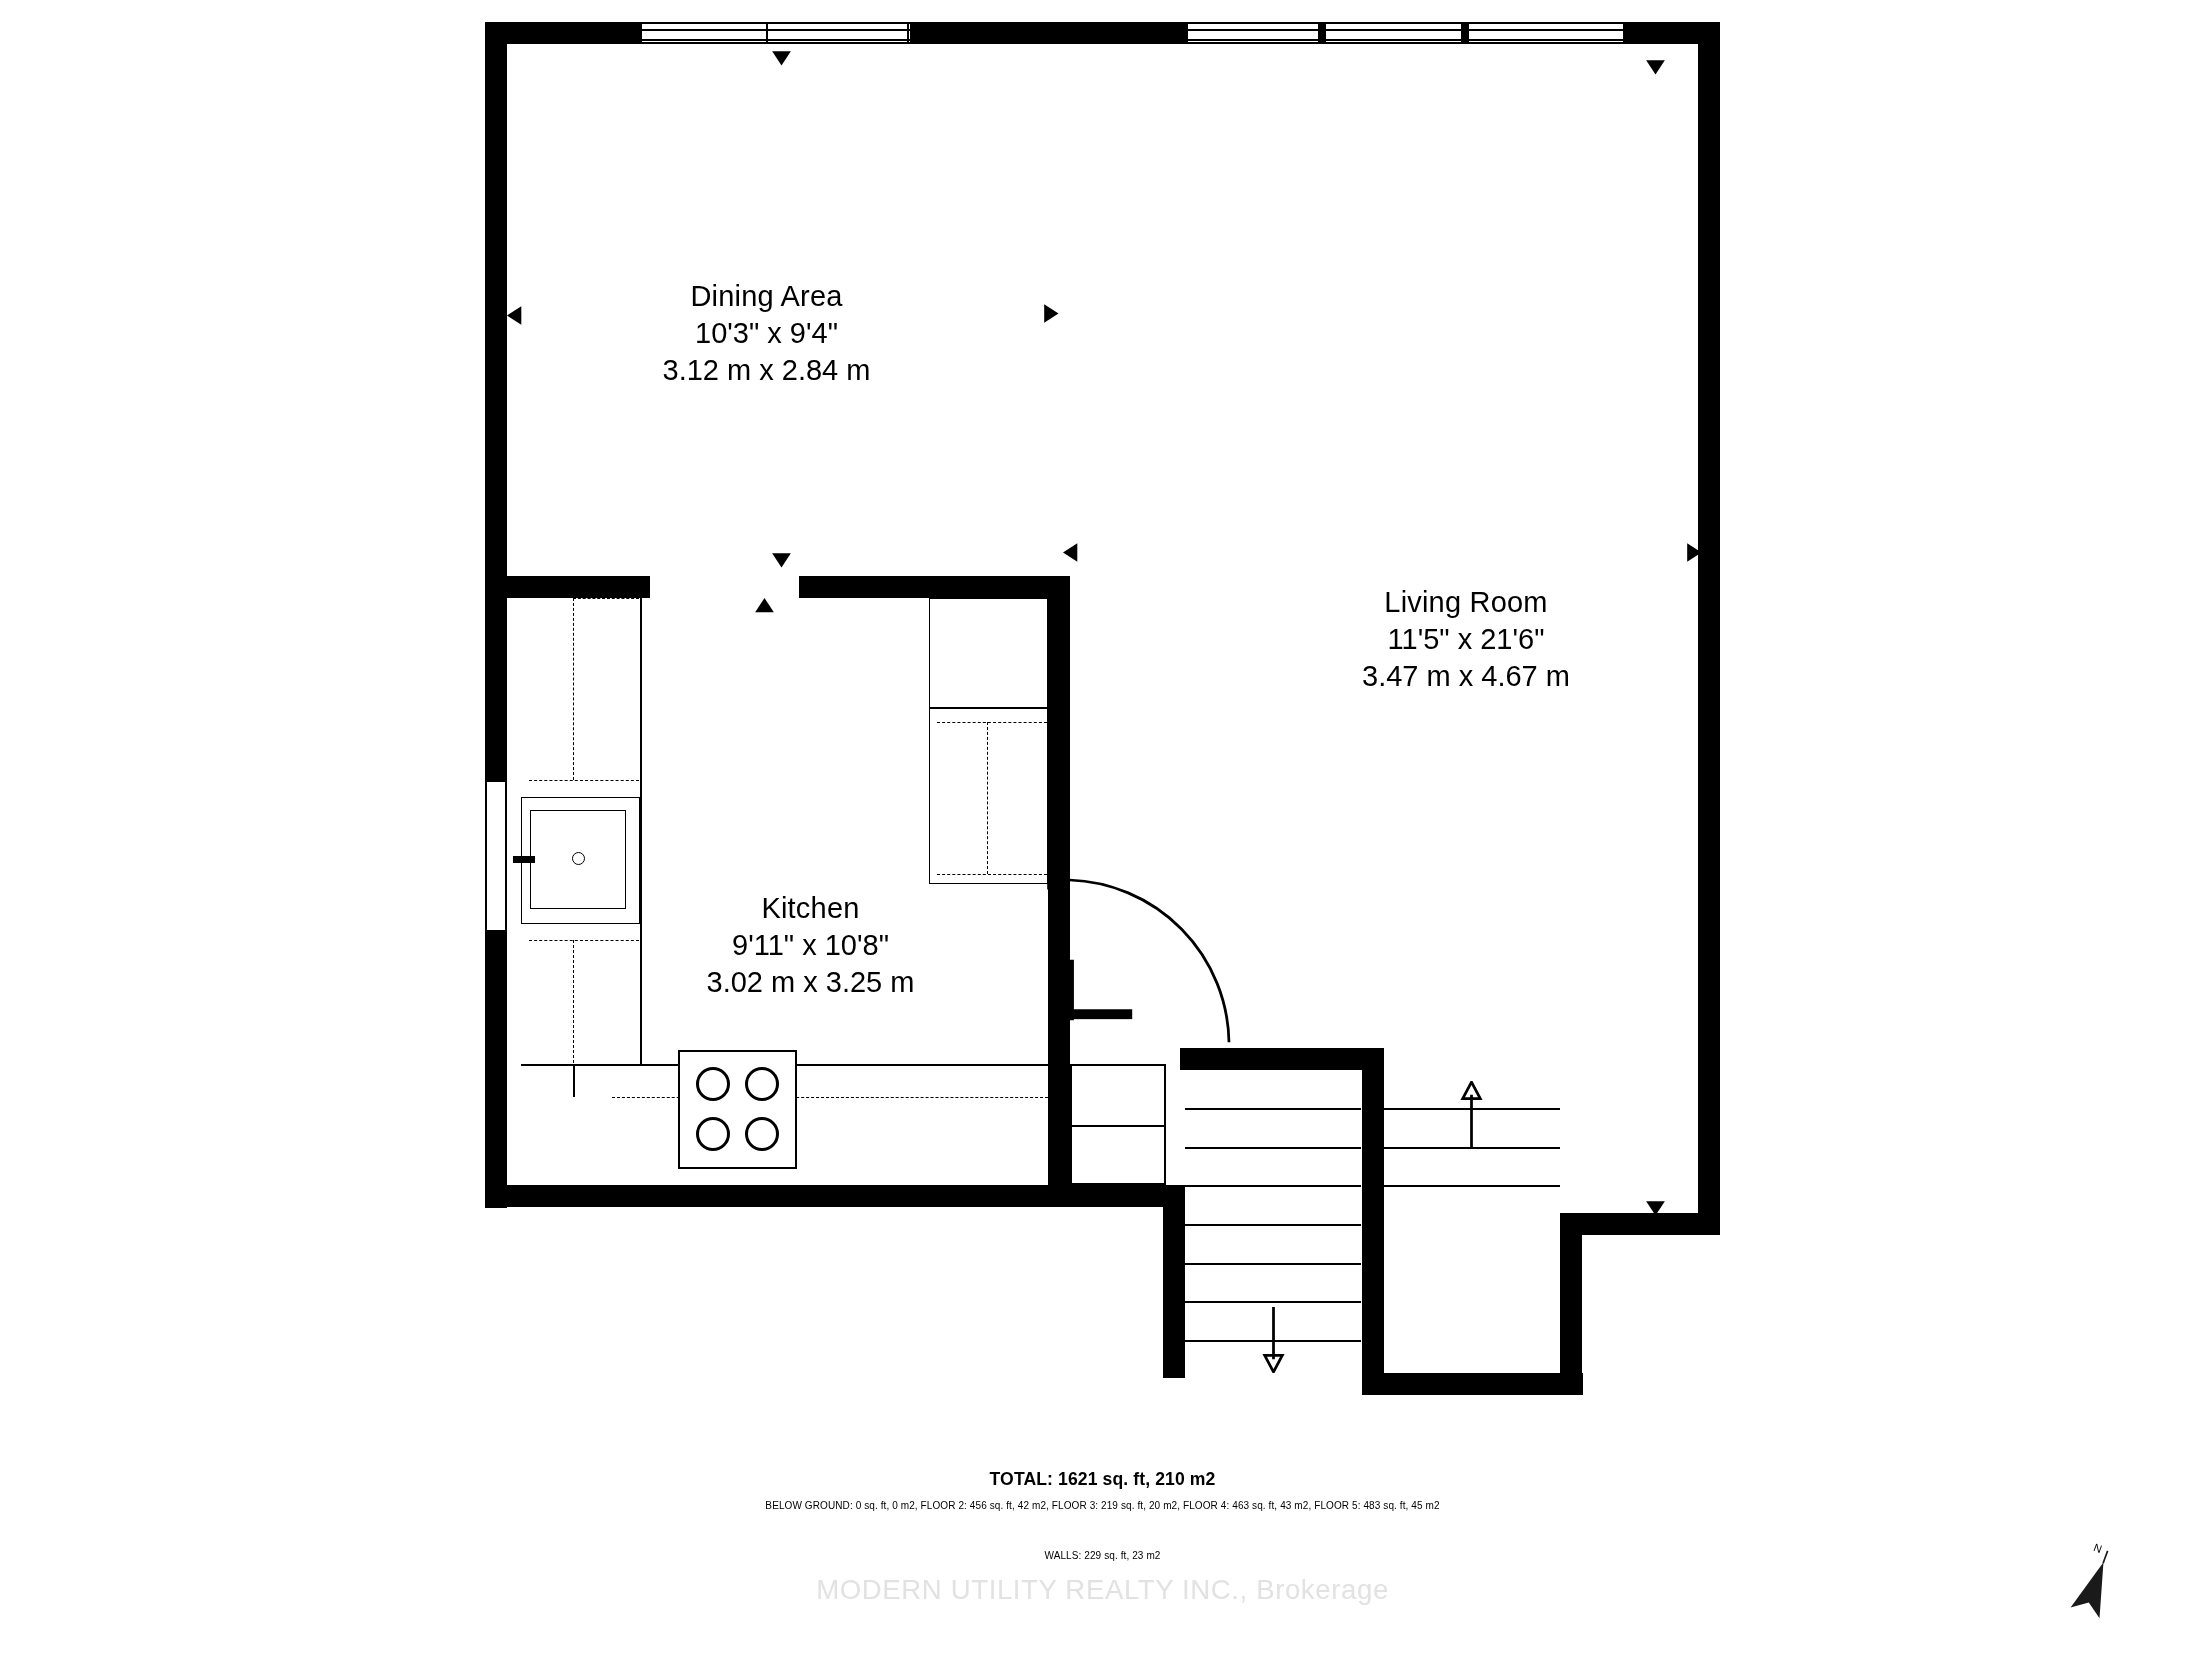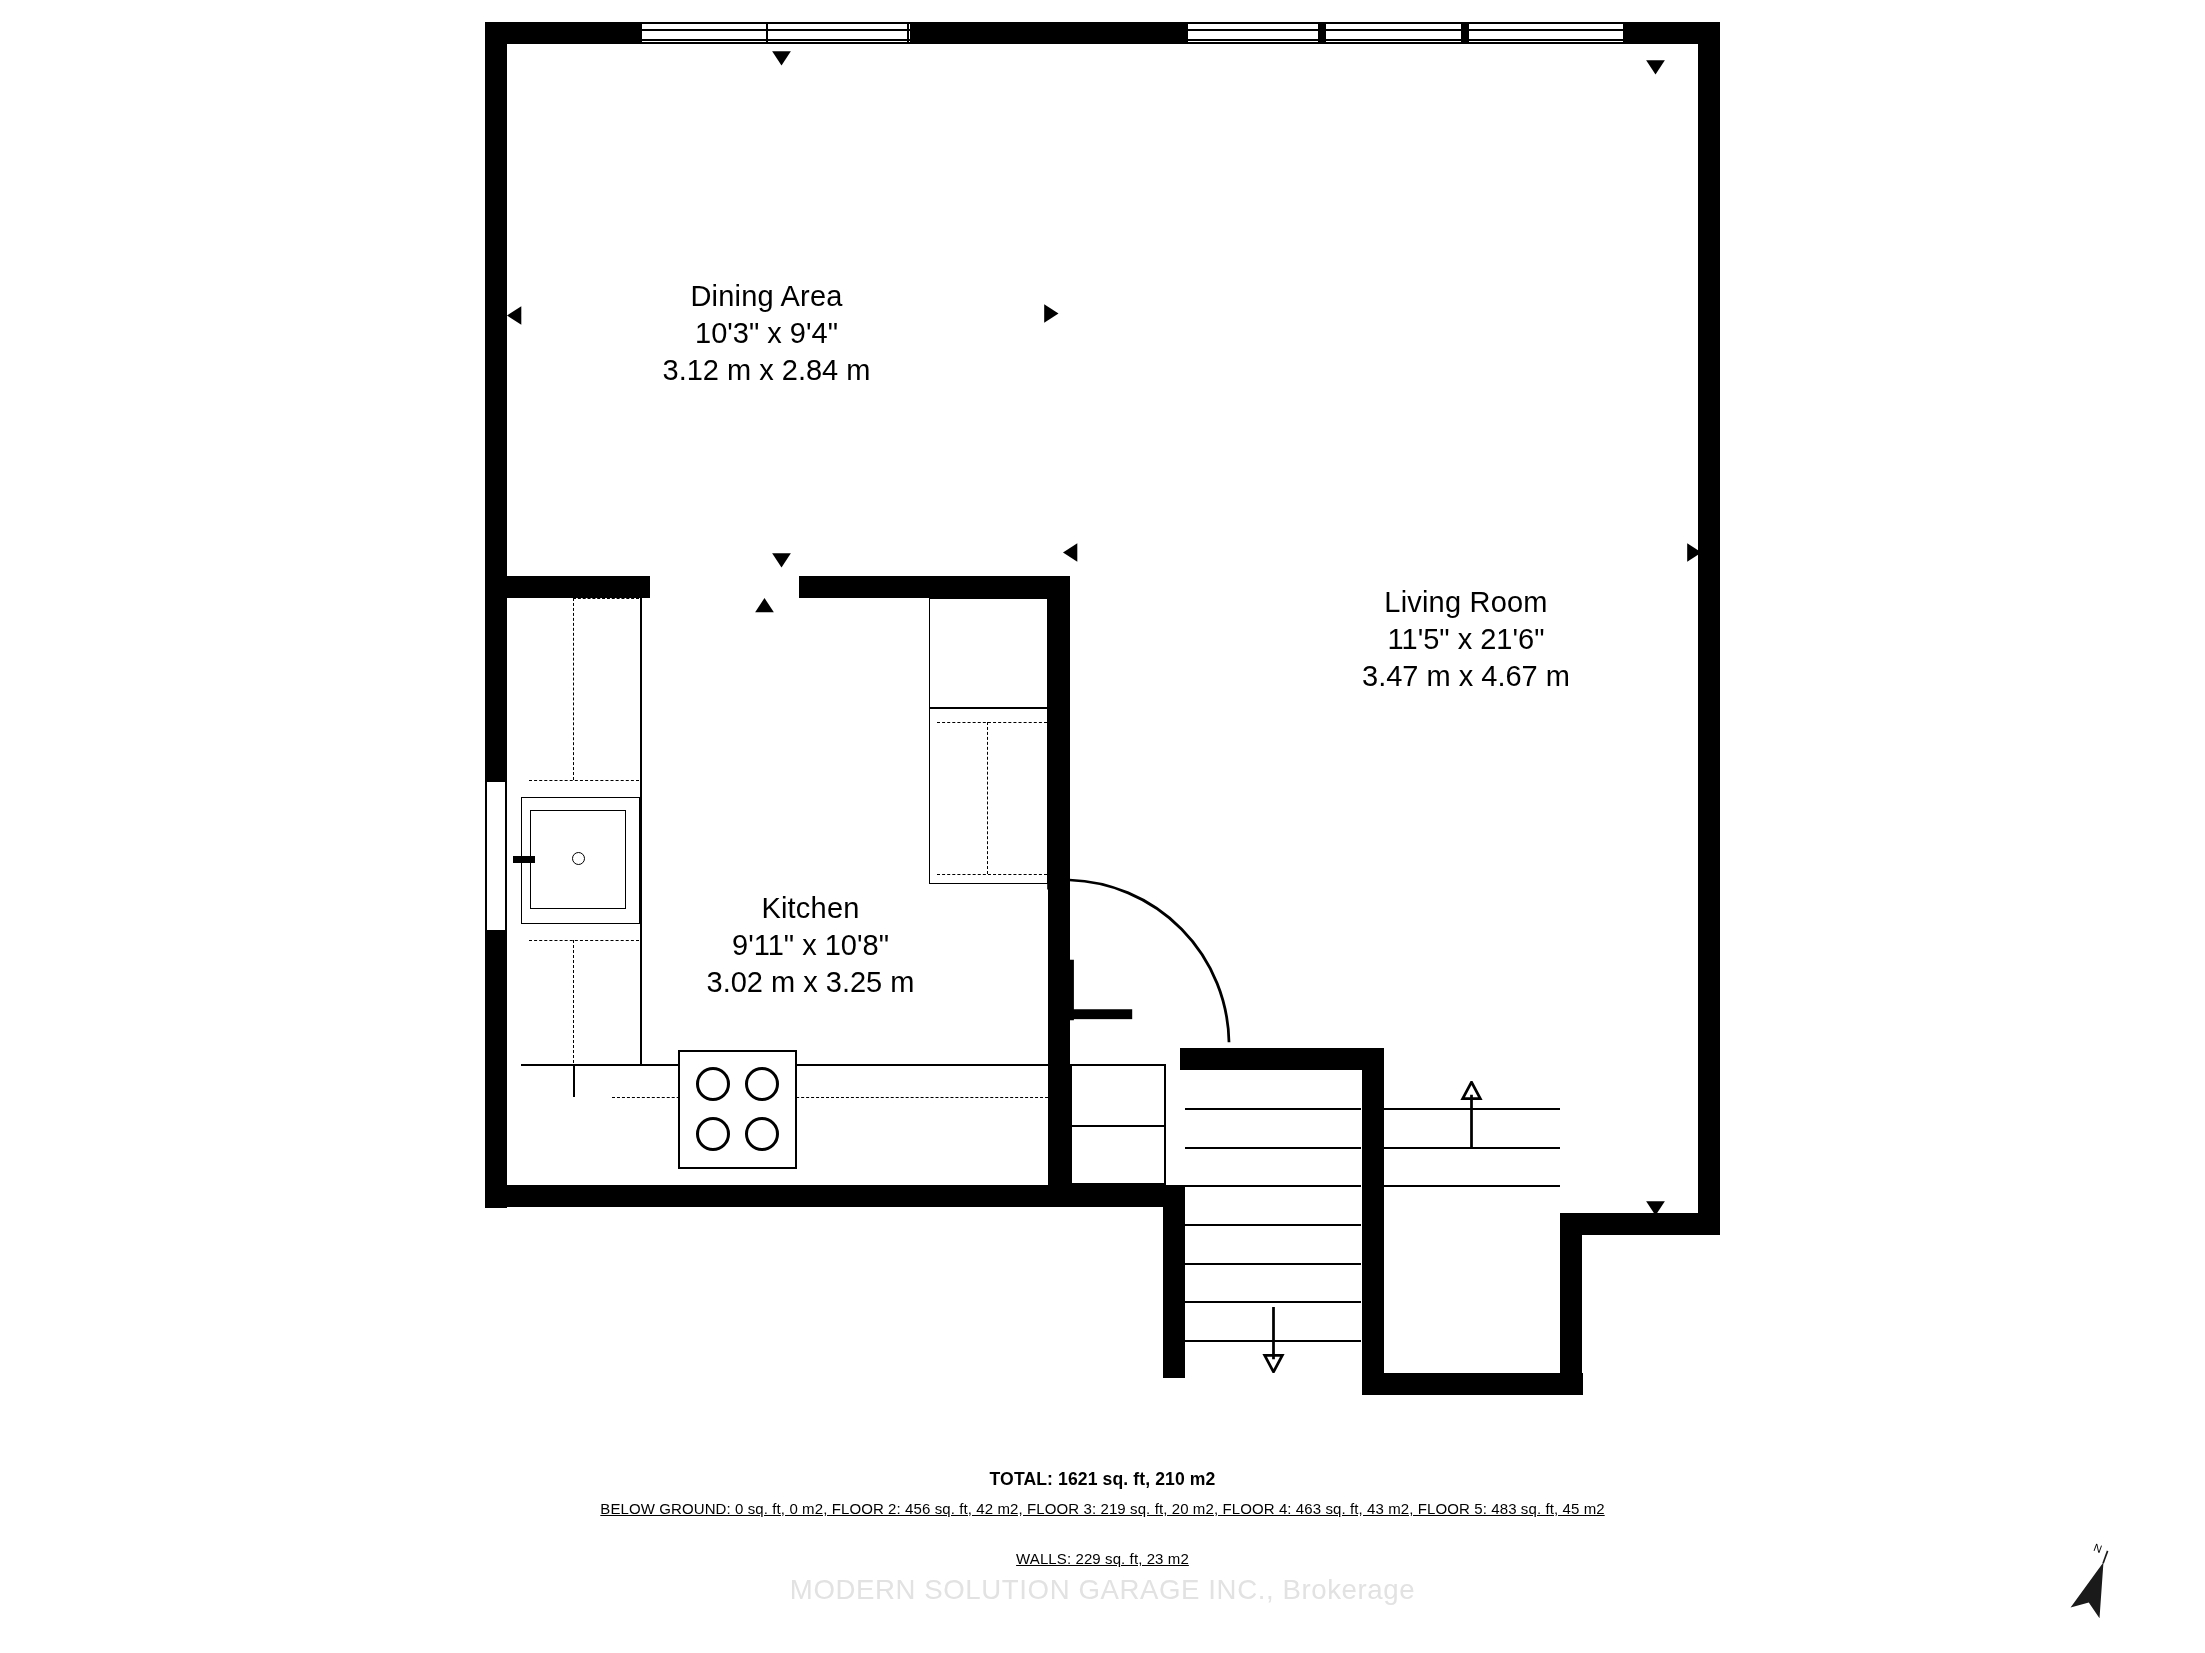--- a/index.html
+++ b/index.html
@@ -92,23 +92,22 @@
     left: 0;
     width: 2205px;
     text-align: center;
   }
   .footer-total {
     font-size: 17.6px;
     font-weight: bold;
     letter-spacing: 0.1px;
   }
   .footer-line {
-    font-size: 15px;
+    font-size: 10px;
     letter-spacing: 0.1px;
-    text-decoration: underline;
   }
   .footer-disclaimer {
     font-size: 12px;
     color: #3a3a3a;
     letter-spacing: 0.1px;
   }
   .watermark {
     position: absolute;
     left: 0;
     width: 2205px;
@@ -311,21 +310,21 @@
 
   <div class="room-label" style="left:623px; top:890px; width:375px;">
     <div class="name">Kitchen</div>
     <div class="dim-imp">9'11" x 10'8"</div>
     <div class="dim-met">3.02 m x 3.25 m</div>
   </div>
 
   <div class="footer footer-total" style="top:1469px;">TOTAL: 1621 sq. ft, 210 m2</div>
   <div class="footer footer-line" style="top:1500px;">BELOW GROUND: 0 sq. ft, 0 m2, FLOOR 2: 456 sq. ft, 42 m2, FLOOR 3: 219 sq. ft, 20 m2, FLOOR 4: 463 sq. ft, 43 m2, FLOOR 5: 483 sq. ft, 45 m2</div>
   <div class="footer footer-line" style="top:1550px;">WALLS: 229 sq. ft, 23 m2</div>
-  <div class="watermark" style="top:1574px;">MODERN SOLUTION GARAGE INC., Brokerage</div>
+  <div class="watermark" style="top:1574px;">MODERN UTILITY REALTY INC., Brokerage</div>
   <div class="footer footer-disclaimer" style="top:1679px;margin-left:44px;">Information Is Calculated By Air Unlimited Corp.; Deemed Highly Reliable But Not Guaranteed.</div>
 
   <div class="compass" style="left:2062px; top:1544px; width:66px; height:83px;">
     <svg width="66" height="83" viewBox="0 0 120 150">
       <g transform="rotate(20 60 75)">
         <polygon points="60,30 88,128 60,108 32,128" fill="#1a1a1a"></polygon>
         <line x1="60" y1="8" x2="60" y2="32" stroke="#1a1a1a" stroke-width="3"></line>
       </g>
     </svg>
     <div class="n-letter" style="left:32px; top:-2.2px;">N</div>

